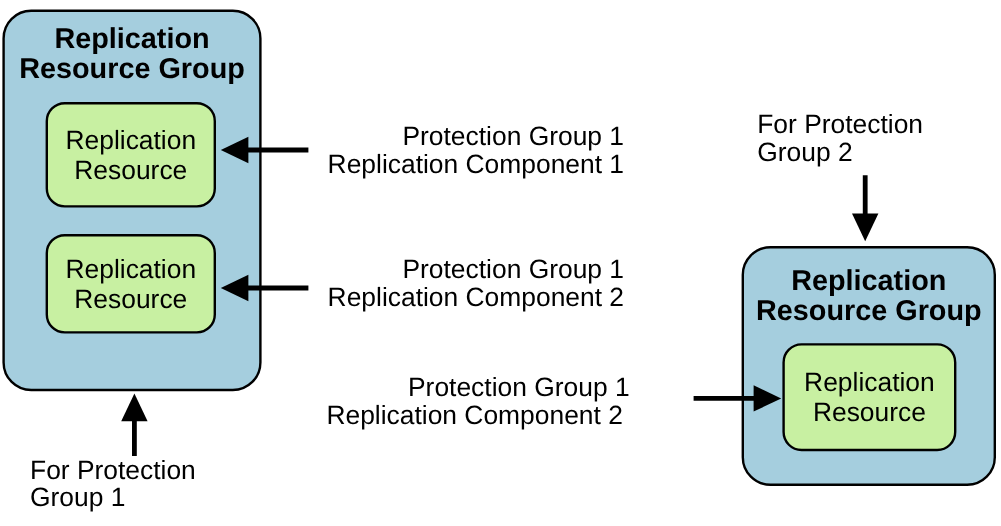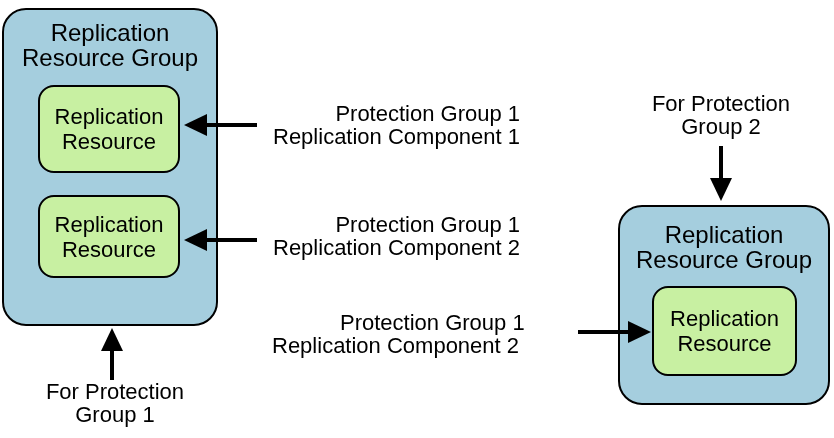--- a/index.html
+++ b/index.html
@@ -19,21 +19,21 @@
   .group-box {
     position: absolute;
     background: var(--group-fill, #a5cede);
     border: 2px solid var(--line, #000);
     border-radius: 24px;
     box-sizing: border-box;
   }
   .group-box.left  { left: 2px;   top: 8px;   width: 216px; height: 318px; }
   .group-box.right { left: 618px; top: 205px; width: 212px; height: 200px; }
   .group-title {
-    font-weight: normal;
+    font-weight: bold;
     font-size: 24px;
     line-height: 25px;
     text-align: center;
     padding-top: 10px;
   }
   .group-box.right .group-title { padding-top: 15px; }
   .resource-box {
     position: absolute;
     background: var(--resource-fill, #c8f0a2);
     border: 2px solid var(--line, #000);
@@ -50,21 +50,21 @@
   .resource-1 { left: 34px; top: 75px;  width: 142px; height: 88px; }
   .resource-2 { left: 34px; top: 185px; width: 142px; height: 83px; }
   .resource-3 { left: 32px; top: 79px;  width: 145px; height: 90px; }
   .diagram-label {
     position: absolute;
     font-size: 22px;
     line-height: 23px;
     white-space: pre-line;
     text-align: right;
   }
-  .diagram-label.centered { text-align: center; }
+  .diagram-label.centered { text-align: left; }
   .arrow-layer {
     position: absolute;
     left: 0; top: 0;
     width: 834px; height: 438px;
     pointer-events: none;
   }
   .arrow-layer line    { stroke: var(--line, #000); stroke-width: 4; }
   .arrow-layer polygon { fill: var(--line, #000); }
 </style>
 </head>

